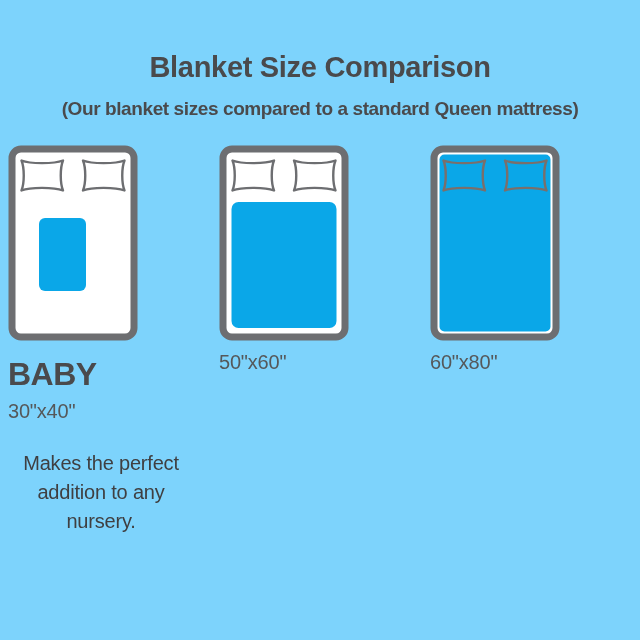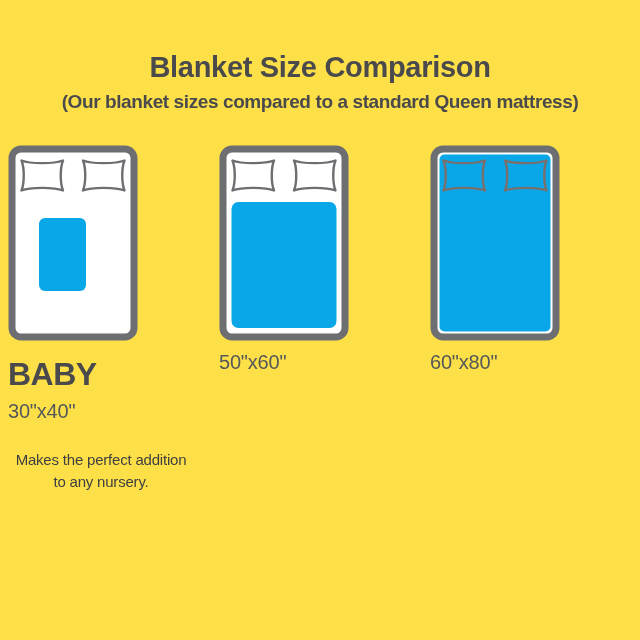--- a/index.html
+++ b/index.html
@@ -12,21 +12,21 @@
     height: 640px;
     overflow: hidden;
     font-family: "Liberation Sans", sans-serif;
     color: #4b4b4d;
     -webkit-font-smoothing: antialiased;
   }
   #page {
     position: relative;
     width: 640px;
     height: 640px;
-    background: #fde047;
+    background: #7dd3fc;
   }
 
   
   .header {
     position: absolute;
     top: 52px;
     left: 0;
     width: 640px;
     text-align: center;
   }
@@ -36,21 +36,21 @@
     letter-spacing: -0.3px;
     color: #4a4a4c;
     line-height: 1.05;
     margin: 0;
   }
   .subtitle {
     font-size: 19px;
     font-weight: bold;
     letter-spacing: -0.4px;
     color: #4a4a4c;
-    margin: 10px 0 0 0;
+    margin: 17px 0 0 0;
     line-height: 1.05;
   }
 
   
   .columns {
     position: absolute;
     top: 145px;
     left: 0;
     width: 640px;
     display: flex;
@@ -83,21 +83,21 @@
   }
   .size-dims {
     margin-top: 11px;
     font-size: 20px;
     color: #55585a;
     letter-spacing: -0.2px;
     line-height: 1;
   }
   .desc {
     margin-top: 28px;
-    font-size: 15px;
+    font-size: 20px;
     line-height: 1.45;
     color: #3f3f41;
     text-align: center;
     max-width: 186px;
     letter-spacing: -0.2px;
   }
 </style>
 </head>
 <body>
 

